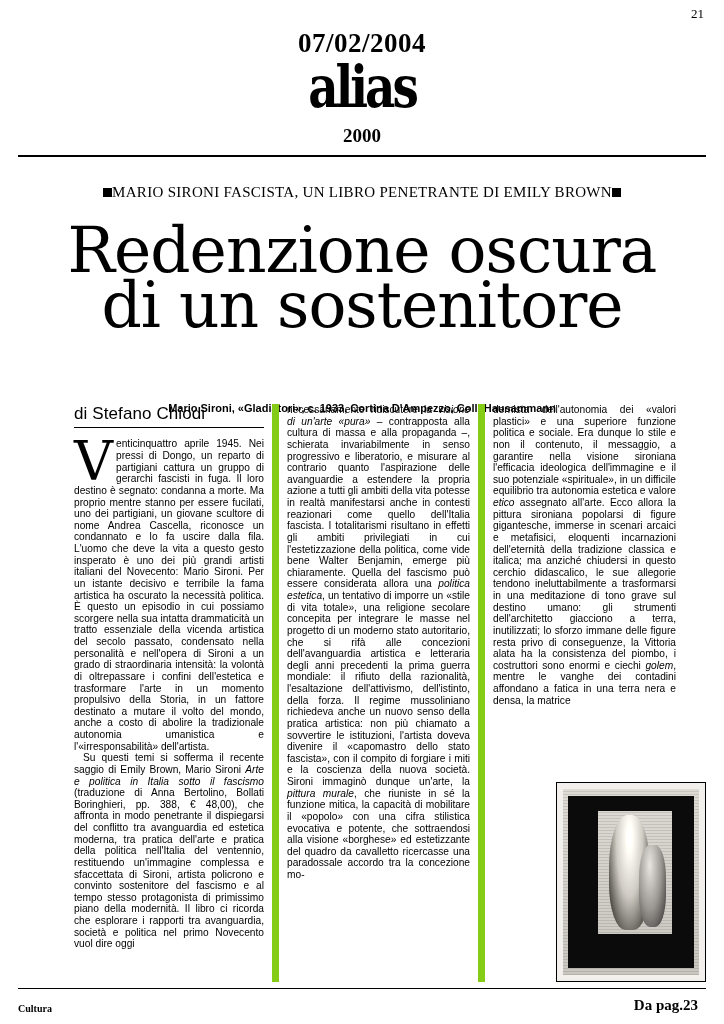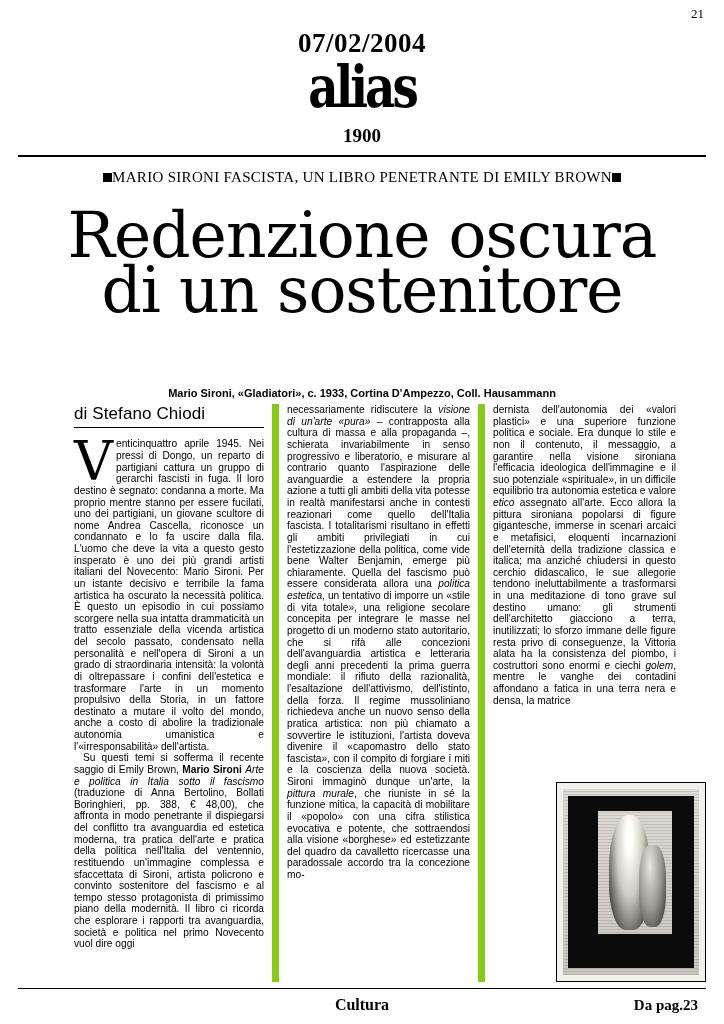--- a/index.html
+++ b/index.html
@@ -61,21 +61,21 @@
   .rule-double {
     border-top: 2px solid #000;
     margin-top: 8px;
     height: 2px;
   }
   
   .kicker-wrap {
     display: flex;
     align-items: center;
     justify-content: center;
-    margin-top: 12px;
+    margin-top: 27px;
   }
   .sq {
     width: 9px; height: 9px; background: #000;
     display: inline-block;
     flex: 0 0 auto;
   }
   .kicker {
     font-size: 15px;
     letter-spacing: .3px;
     font-family: "Liberation Serif", serif;
@@ -139,21 +139,21 @@
   .dropcap {
     float: left;
     font-family: "DejaVu Serif", serif;
     font-size: 54px;
     line-height: 40px;
     padding: 2px 3px 0 0;
     margin-top: 2px;
   }
   .col.c2, .col.c3 { padding-top: 0; }
   i { font-style: italic; }
-  b { font-weight: bold; }
+  b { font-weight: normal; }
   
   .bottom-art {
     position: absolute;
     right: 18px;
     bottom: 42px;
     width: 150px;
     height: 200px;
     border: 1px solid #000;
     background: #f2f0ec;
     overflow: hidden;
@@ -192,22 +192,21 @@
     left: 18px; right: 18px;
     bottom: 8px;
     height: 28px;
     border-top: 1px solid #000;
     display: flex;
     align-items: flex-end;
   }
   .footer-center {
     position: absolute;
     left: 0; right: 0;
-    text-align: center;
-    font-size: 16px;
+    font-size: 10px;
     font-weight: bold;
     font-family: "Liberation Serif", serif;
     bottom: 2px;
   }
   .footer-right {
     position: absolute;
     right: 8px;
     bottom: 2px;
     font-size: 15px;
     font-weight: bold;
@@ -219,21 +218,21 @@
 
 <div class="page">
 
   <div class="page-number">21</div>
 
   <div class="masthead">
     <div class="date">07/02/2004</div>
     <div class="logo">
       <span class="logo-text">alias</span>
     </div>
-    <div class="issue">1900</div>
+    <div class="issue">2000</div>
   </div>
 
   <div class="rule-double"></div>
 
   <div class="kicker-wrap">
     <span class="sq"></span>
     <span class="kicker">MARIO SIRONI FASCISTA, UN LIBRO PENETRANTE DI EMILY BROWN</span>
     <span class="sq"></span>
   </div>
 

